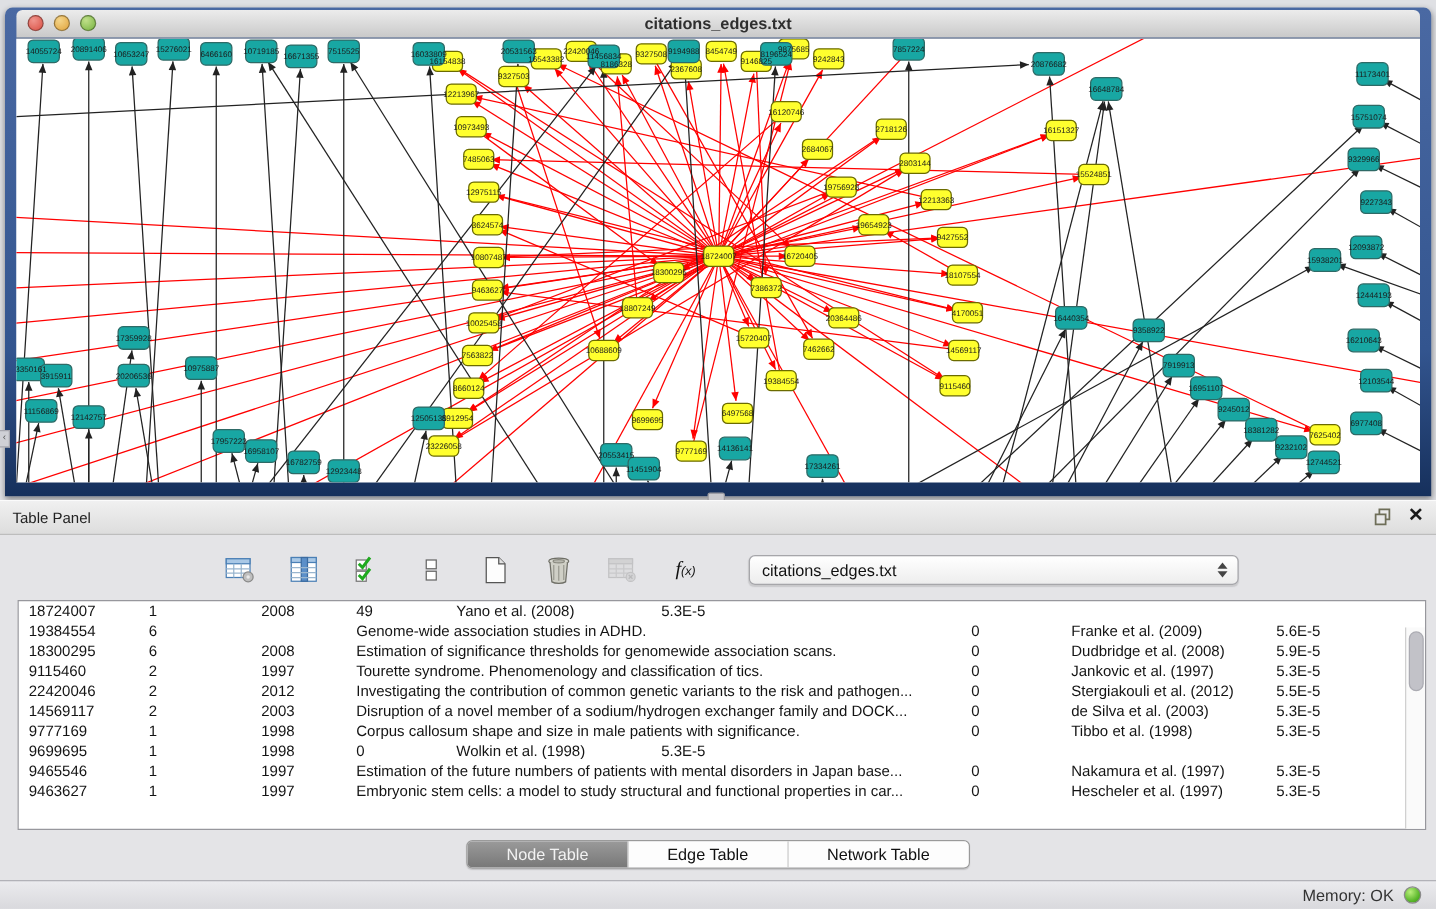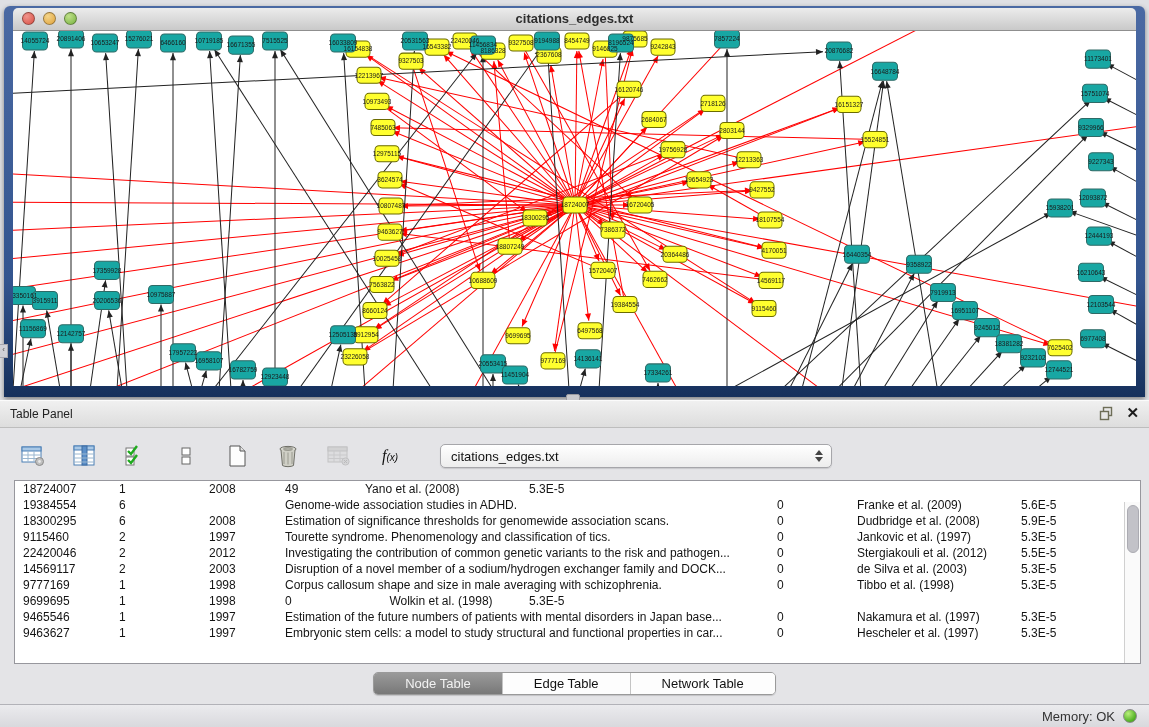--- a/index.html
+++ b/index.html
@@ -27,21 +27,21 @@
     border:1px solid #a6a6ae;border-left:none;color:#555;font-size:8px;line-height:10px;text-align:center;}
   
   .table-panel{position:absolute;left:0;top:400px;width:1149px;bottom:0;background:#e4e4e7;}
   .panel-titlebar{height:26px;background:linear-gradient(#f0f0f0,#dddddd);
     border-top:1px solid #fbfbfb;border-bottom:1px solid #bdbdbd;position:relative;}
   .panel-title{position:absolute;left:10px;top:6px;font-size:12px;color:#222;}
   .panel-btns{position:absolute;right:10px;top:4px;display:flex;gap:12px;align-items:center;}
   .float-icon svg{display:block;}
   .close-icon{font-size:15px;font-weight:700;color:#1a1a1a;line-height:16px;cursor:default;}
   
-  .toolbar{display:flex;align-items:center;gap:21px;margin:13px 0 0 18px;height:30px;}
+  .toolbar{display:flex;align-items:center;gap:21px;margin:13px 0 0 18px;height:30px;justify-content:center;}
   .tb-btn{width:30px;height:28px;display:flex;align-items:center;justify-content:center;}
   .fx{font-size:14px;color:#111;}
   .fx i{font-family:"Liberation Serif",serif;font-size:16px;}
   .fx small{font-size:10px;font-style:italic;}
   .combo{margin-left:14px;width:392px;height:24px;border:1px solid #a6a6aa;border-radius:5px;
     background:linear-gradient(#ffffff,#ededed);position:relative;
     font-size:13px;color:#111;line-height:23px;padding-left:10px;box-sizing:border-box;
     box-shadow:0 1px 1px rgba(0,0,0,.12);}
   .combo .arrows{position:absolute;right:7px;top:3px;width:9px;}
   .combo .arrows div{width:0;height:0;border-left:4px solid transparent;border-right:4px solid transparent;margin:2px 0;}
@@ -715,31 +715,31 @@
           <div class="td" style="width: 76px;">2003</div>
           <div class="td" style="width: 492px;">Disruption of a novel member of a sodium/hydrogen exchanger family and DOCK...</div>
           <div class="td" style="width: 74px;">0</div>
           <div class="td c-short" style="width: 170px;">de Silva et al. (2003)</div>
           <div class="td" style="width: 114px;">5.3E-5</div>
         </div>
         <div class="tr">
           <div class="td" style="width: 96px;">9777169</div>
           <div class="td" style="width: 90px;">1</div>
           <div class="td" style="width: 76px;">1998</div>
-          <div class="td" style="width: 492px;">Corpus callosum shape and size in male averaging with schizophrenia.</div>
+          <div class="td" style="width: 492px;">Corpus callosum shape and size in male patients with significance.</div>
           <div class="td" style="width: 74px;">0</div>
           <div class="td c-short" style="width: 170px;">Tibbo et al. (1998)</div>
           <div class="td" style="width: 114px;">5.3E-5</div>
         </div>
         <div class="tr">
           <div class="td" style="width: 96px;">9699695</div>
           <div class="td" style="width: 90px;">1</div>
           <div class="td" style="width: 76px;">1998</div>
           <div class="td" style="width: 74px;">0</div>
-          <div class="td c-short" style="width: 170px; text-align: center;">Wolkin et al. (1998)</div>
+          <div class="td c-short" style="width: 170px;">Wolkin et al. (1998)</div>
           <div class="td" style="width: 114px;">5.3E-5</div>
         </div>
         <div class="tr">
           <div class="td" style="width: 96px;">9465546</div>
           <div class="td" style="width: 90px;">1</div>
           <div class="td" style="width: 76px;">1997</div>
           <div class="td" style="width: 492px;">Estimation of the future numbers of patients with mental disorders in Japan base...</div>
           <div class="td" style="width: 74px;">0</div>
           <div class="td c-short" style="width: 170px;">Nakamura et al. (1997)</div>
           <div class="td" style="width: 114px;">5.3E-5</div>

